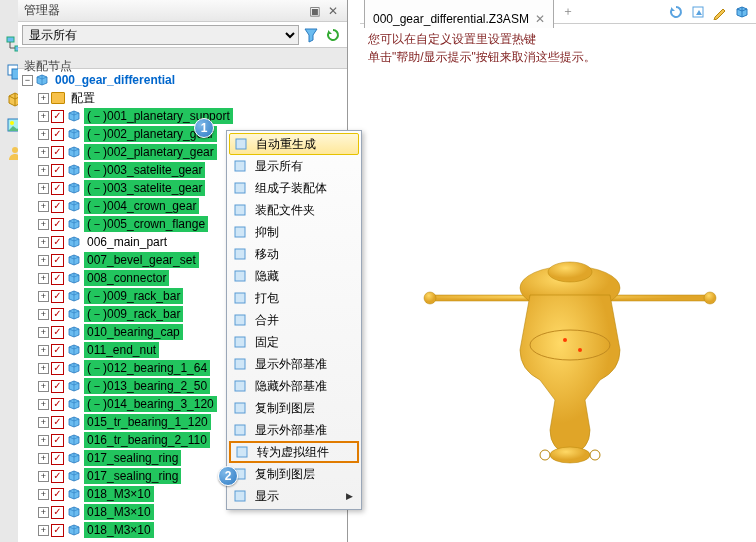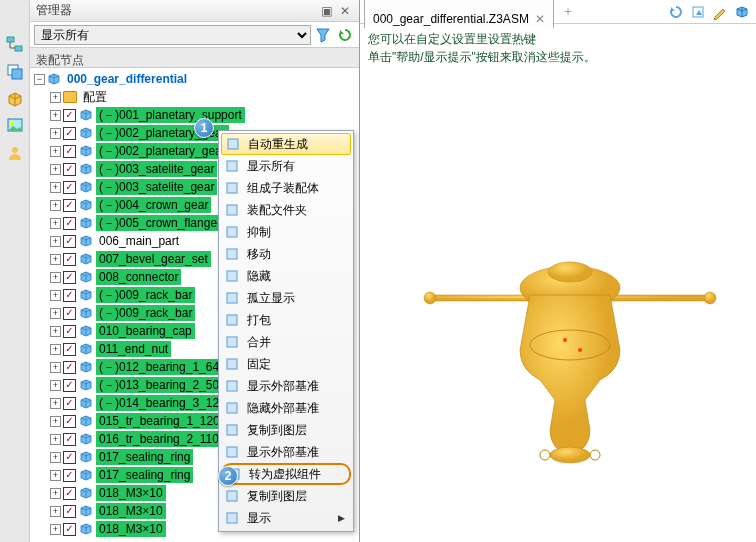--- a/index.html
+++ b/index.html
@@ -1,51 +1,51 @@
 <!DOCTYPE html>
 <html><head>
 <meta charset="utf-8">
 <style>
 *{box-sizing:border-box;margin:0;padding:0;font-family:"Microsoft YaHei",Arial,sans-serif;font-size:12px}
 body{background:#fff;width:756px;height:542px;overflow:hidden;position:relative}
 .left-toolbar{position:absolute;left:0;top:0;width:30px;height:542px;background:#e8e8e8;border-right:1px solid #ccc;padding-top:30px}
 .left-toolbar .tb-btn{width:24px;height:24px;margin:3px auto;display:flex;align-items:center;justify-content:center}
-.panel{position:absolute;left:30px;top:0;width:330px;height:542px;border-right:1px solid #999}
+.panel{position:absolute;left:18px;top:0;width:330px;height:542px;border-right:1px solid #999}
 .panel-header{height:22px;background:linear-gradient(#fafafa,#e8e8e8);border-bottom:1px solid #ccc;display:flex;align-items:center;padding:0 6px;color:#333}
 .panel-header .spacer{flex:1}
 .panel-header .hbtn{width:16px;height:16px;display:flex;align-items:center;justify-content:center;color:#666;margin-left:2px}
 .filter-row{height:26px;background:#fff;border-bottom:1px solid #ccc;display:flex;align-items:center;padding:0 4px}
 .filter-row select{flex:1;height:20px;border:1px solid #aaa;font-size:12px;padding:0 2px}
 .filter-row .ico{width:20px;height:20px;margin-left:2px;display:flex;align-items:center;justify-content:center}
-.section-label{height:20px;background:#eaeaea;border-bottom:1px solid #ccc;padding:4px 6px;color:#444}
+.section-label{height:20px;background:#eaeaea;border-bottom:1px solid #ccc;padding:10px 6px;color:#444}
 .tree{overflow:auto;height:calc(542px - 22px - 26px - 20px);background:#fff;padding:2px 0}
 .tree-row{display:flex;align-items:center;height:18px;white-space:nowrap}
 .indent{display:inline-block}
 .exp{width:11px;height:11px;border:1px solid #888;display:inline-flex;align-items:center;justify-content:center;font-size:9px;line-height:1;margin-right:2px;background:#fff;color:#333}
 .chk{width:13px;height:13px;border:1px solid #b00;margin-right:3px;display:inline-flex;align-items:center;justify-content:center;background:#fff}
 .chk::after{content:"✓";color:#b00;font-size:10px;line-height:1}
 .cube{width:14px;height:14px;margin-right:3px;display:inline-block}
 .node-label{padding:0 3px;height:16px;display:inline-flex;align-items:center}
 .hl{background:#22c55e}
 .root-label{color:#0066cc;font-weight:bold}
 .folder-ico{width:14px;height:12px;background:#f7c14a;border:1px solid #c48a00;border-radius:1px;margin-right:3px;display:inline-block}
 .viewport{position:absolute;left:360px;top:0;right:0;height:542px;background:#fff}
 .tabbar{height:24px;display:flex;align-items:center;border-bottom:1px solid #ccc;padding:0 4px}
 .tab{height:22px;padding:16px 8px;display:flex;align-items:flex-start;border:1px solid #aaa;border-bottom:none;background:#fdfdfd;border-radius:3px 3px 0 0;margin-right:2px}
 .tab .x{margin-left:6px;color:#888}
 .tabbar .plus{padding:0 6px;color:#888}
 .tabbar .spacer{flex:1}
 .tabbar .tico{width:20px;height:20px;margin-left:2px;display:flex;align-items:center;justify-content:center}
-.hint{padding:6px 8px;color:#14532d;line-height:1.5}
+.hint{padding:6px 8px;color:#7f1d1d;line-height:1.5}
 .model{position:absolute;left:60px;top:200px;width:300px;height:280px}
-.context-menu{position:absolute;left:218px;top:130px;width:136px;background:linear-gradient(#fdfdfd,#f2f2f2);border:1px solid #9aa7b8;box-shadow:2px 2px 5px rgba(0,0,0,.25);padding:2px}
+.context-menu{position:absolute;left:226px;top:130px;width:136px;background:linear-gradient(#fdfdfd,#f2f2f2);border:1px solid #9aa7b8;box-shadow:2px 2px 5px rgba(0,0,0,.25);padding:2px}
 .cm-item{height:22px;display:flex;align-items:center;padding:0 6px 0 2px;position:relative}
 .cm-item .cm-ico{width:18px;height:18px;margin-right:6px;display:flex;align-items:center;justify-content:center}
 .cm-item.hover{background:linear-gradient(#fff7d6,#ffe89a);border:1px solid #e6c200;border-radius:2px;height:22px}
-.cm-item.boxed{border:2px solid #e07b00;border-radius:10px}
+.cm-item.boxed{border:2px solid #e07b00;border-radius:0}
 .cm-item .arrow{position:absolute;right:6px;font-size:9px;color:#333}
 .badge{position:absolute;width:20px;height:20px;border-radius:50%;background:radial-gradient(circle at 30% 30%,#7db8e8,#2f7bc4);color:#fff;display:flex;align-items:center;justify-content:center;font-weight:bold;border:1px solid #fff;box-shadow:0 1px 2px rgba(0,0,0,.4);z-index:20}
 svg{display:block}
 </style>
 </head>
 <body>
 
 <div class="left-toolbar">
   <div class="tb-btn">
       <svg width="18" height="18">
@@ -528,28 +528,20 @@
         </svg>
       </span>
       <span>隐藏</span>
     </div>
     <div class="cm-item">
       <span class="cm-ico">
         <svg width="14" height="14">
           <rect x="2" y="2" width="10" height="10" fill="#cfe6f7" stroke="#5a9bd4"></rect>
         </svg>
       </span>
-      <span>孤立显示</span>
-    </div>
-    <div class="cm-item">
-      <span class="cm-ico">
-        <svg width="14" height="14">
-          <rect x="2" y="2" width="10" height="10" fill="#cfe6f7" stroke="#5a9bd4"></rect>
-        </svg>
-      </span>
       <span>打包</span>
     </div>
     <div class="cm-item">
       <span class="cm-ico">
         <svg width="14" height="14">
           <rect x="2" y="2" width="10" height="10" fill="#cfe6f7" stroke="#5a9bd4"></rect>
         </svg>
       </span>
       <span>合并</span>
     </div>

